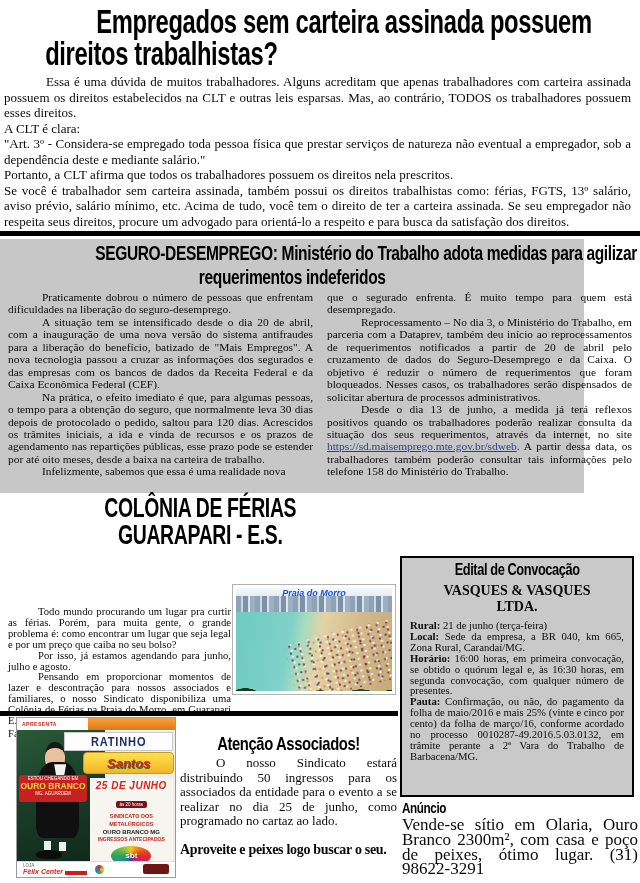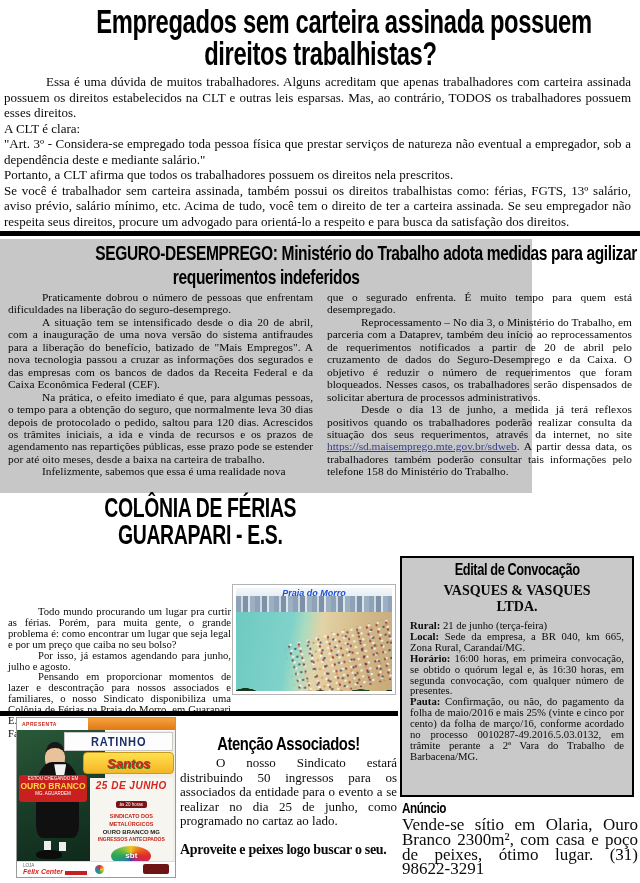--- a/index.html
+++ b/index.html
@@ -3,35 +3,35 @@
 <meta charset="utf-8">
 <style>
   html,body{margin:0;padding:0;background:#ffffff;}
   .page{position:relative;width:640px;height:883px;background:#fff;color:#0a0a0a;
         font-family:"Liberation Serif",serif;overflow:hidden;}
   .cond{display:inline-block;transform:scaleX(.72);transform-origin:50% 50%;white-space:nowrap;
         font-family:"Liberation Sans",sans-serif;font-weight:bold;letter-spacing:-.5px;color:#000;}
   .cond-left{transform-origin:0 50%;}
 
   
-  #masthead{position:absolute;top:6px;left:0;width:640px;text-align:center;}
+  #masthead{position:absolute;top:6px;left:0;width:640px;text-align:left;}
   #masthead .line{font-size:33px;line-height:31px;}
 
   
   #intro{position:absolute;top:74px;left:4px;width:627px;font-size:13px;line-height:15.5px;text-align:justify;}
   #intro p{margin:0;}
   .ind{text-indent:42px;}
 
   
   .rule{position:absolute;background:#000;}
   #rule1{top:231px;left:0;width:640px;height:5px;}
   #rule2{top:711px;left:0;width:398px;height:5px;}
 
   
-  #seguro{position:absolute;top:239px;left:0;width:532px;height:254px;background:#c7c7c7;}
+  #seguro{position:absolute;top:239px;left:0;width:584px;height:254px;background:#c7c7c7;}
   #seguro .head{text-align:center;padding-top:2px;}
   #seguro .head .line{font-size:21px;line-height:23px;}
   #seguro .head .line .cond{transform:scaleX(.74);}
   .seg-cols{position:absolute;top:52px;left:8px;width:624px;display:flex;gap:14px;}
   .seg-col{width:305px;font-size:11.4px;line-height:12.45px;text-align:justify;}
   .seg-col p{margin:0;}
   .seg-col .ind{text-indent:34px;}
   a.site{color:#2f3c8f;text-decoration:underline;cursor:pointer;}
 
   

